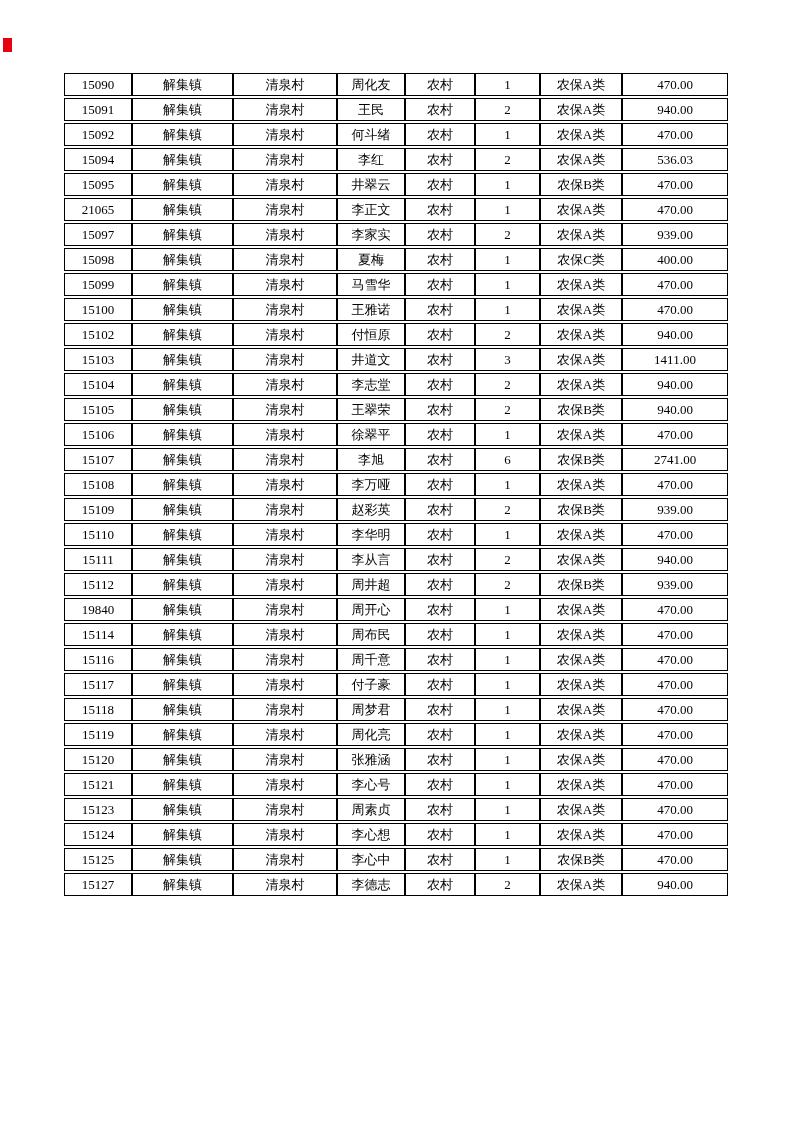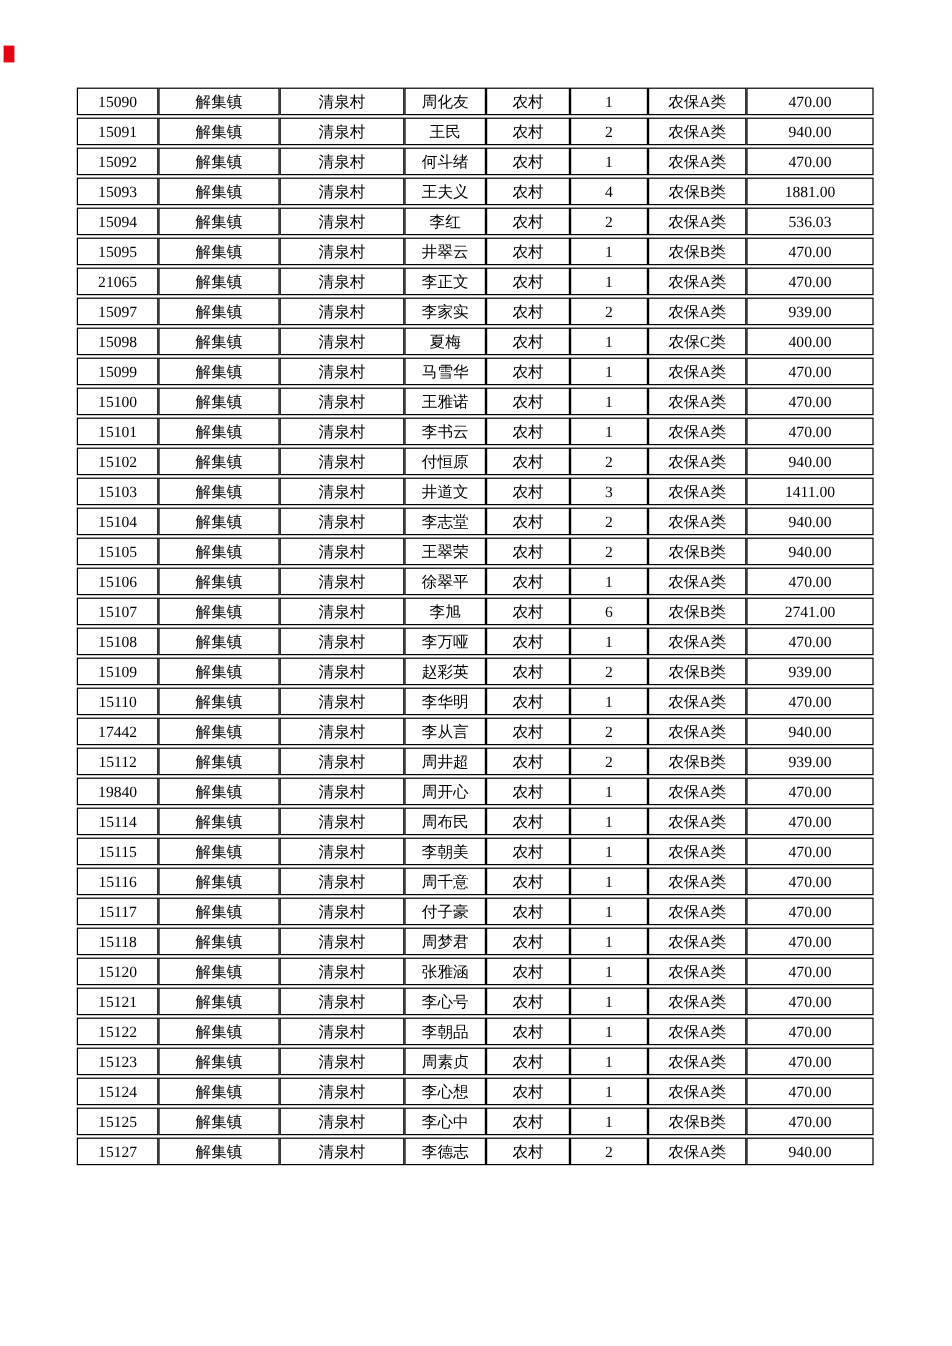--- a/index.html
+++ b/index.html
@@ -88,30 +88,20 @@
           <td>15092</td>
           <td>解集镇</td>
           <td>清泉村</td>
           <td>何斗绪</td>
           <td>农村</td>
           <td>1</td>
           <td>农保A类</td>
           <td>470.00</td>
         </tr>
         <tr>
-          <td>15093</td>
-          <td>解集镇</td>
-          <td>清泉村</td>
-          <td>王夫义</td>
-          <td>农村</td>
-          <td>4</td>
-          <td>农保B类</td>
-          <td>1881.00</td>
-        </tr>
-        <tr>
           <td>15094</td>
           <td>解集镇</td>
           <td>清泉村</td>
           <td>李红</td>
           <td>农村</td>
           <td>2</td>
           <td>农保A类</td>
           <td>536.03</td>
         </tr>
         <tr>
@@ -168,30 +158,20 @@
           <td>15100</td>
           <td>解集镇</td>
           <td>清泉村</td>
           <td>王雅诺</td>
           <td>农村</td>
           <td>1</td>
           <td>农保A类</td>
           <td>470.00</td>
         </tr>
         <tr>
-          <td>15101</td>
-          <td>解集镇</td>
-          <td>清泉村</td>
-          <td>李书云</td>
-          <td>农村</td>
-          <td>1</td>
-          <td>农保A类</td>
-          <td>470.00</td>
-        </tr>
-        <tr>
           <td>15102</td>
           <td>解集镇</td>
           <td>清泉村</td>
           <td>付恒原</td>
           <td>农村</td>
           <td>2</td>
           <td>农保A类</td>
           <td>940.00</td>
         </tr>
         <tr>
@@ -268,21 +248,21 @@
           <td>15110</td>
           <td>解集镇</td>
           <td>清泉村</td>
           <td>李华明</td>
           <td>农村</td>
           <td>1</td>
           <td>农保A类</td>
           <td>470.00</td>
         </tr>
         <tr>
-          <td>17442</td>
+          <td>15111</td>
           <td>解集镇</td>
           <td>清泉村</td>
           <td>李从言</td>
           <td>农村</td>
           <td>2</td>
           <td>农保A类</td>
           <td>940.00</td>
         </tr>
         <tr>
           <td>15112</td>
@@ -308,30 +288,20 @@
           <td>15114</td>
           <td>解集镇</td>
           <td>清泉村</td>
           <td>周布民</td>
           <td>农村</td>
           <td>1</td>
           <td>农保A类</td>
           <td>470.00</td>
         </tr>
         <tr>
-          <td>15115</td>
-          <td>解集镇</td>
-          <td>清泉村</td>
-          <td>李朝美</td>
-          <td>农村</td>
-          <td>1</td>
-          <td>农保A类</td>
-          <td>470.00</td>
-        </tr>
-        <tr>
           <td>15116</td>
           <td>解集镇</td>
           <td>清泉村</td>
           <td>周千意</td>
           <td>农村</td>
           <td>1</td>
           <td>农保A类</td>
           <td>470.00</td>
         </tr>
         <tr>
@@ -348,44 +318,44 @@
           <td>15118</td>
           <td>解集镇</td>
           <td>清泉村</td>
           <td>周梦君</td>
           <td>农村</td>
           <td>1</td>
           <td>农保A类</td>
           <td>470.00</td>
         </tr>
         <tr>
+          <td>15119</td>
+          <td>解集镇</td>
+          <td>清泉村</td>
+          <td>周化亮</td>
+          <td>农村</td>
+          <td>1</td>
+          <td>农保A类</td>
+          <td>470.00</td>
+        </tr>
+        <tr>
           <td>15120</td>
           <td>解集镇</td>
           <td>清泉村</td>
           <td>张雅涵</td>
           <td>农村</td>
           <td>1</td>
           <td>农保A类</td>
           <td>470.00</td>
         </tr>
         <tr>
           <td>15121</td>
           <td>解集镇</td>
           <td>清泉村</td>
           <td>李心号</td>
-          <td>农村</td>
-          <td>1</td>
-          <td>农保A类</td>
-          <td>470.00</td>
-        </tr>
-        <tr>
-          <td>15122</td>
-          <td>解集镇</td>
-          <td>清泉村</td>
-          <td>李朝品</td>
           <td>农村</td>
           <td>1</td>
           <td>农保A类</td>
           <td>470.00</td>
         </tr>
         <tr>
           <td>15123</td>
           <td>解集镇</td>
           <td>清泉村</td>
           <td>周素贞</td>

